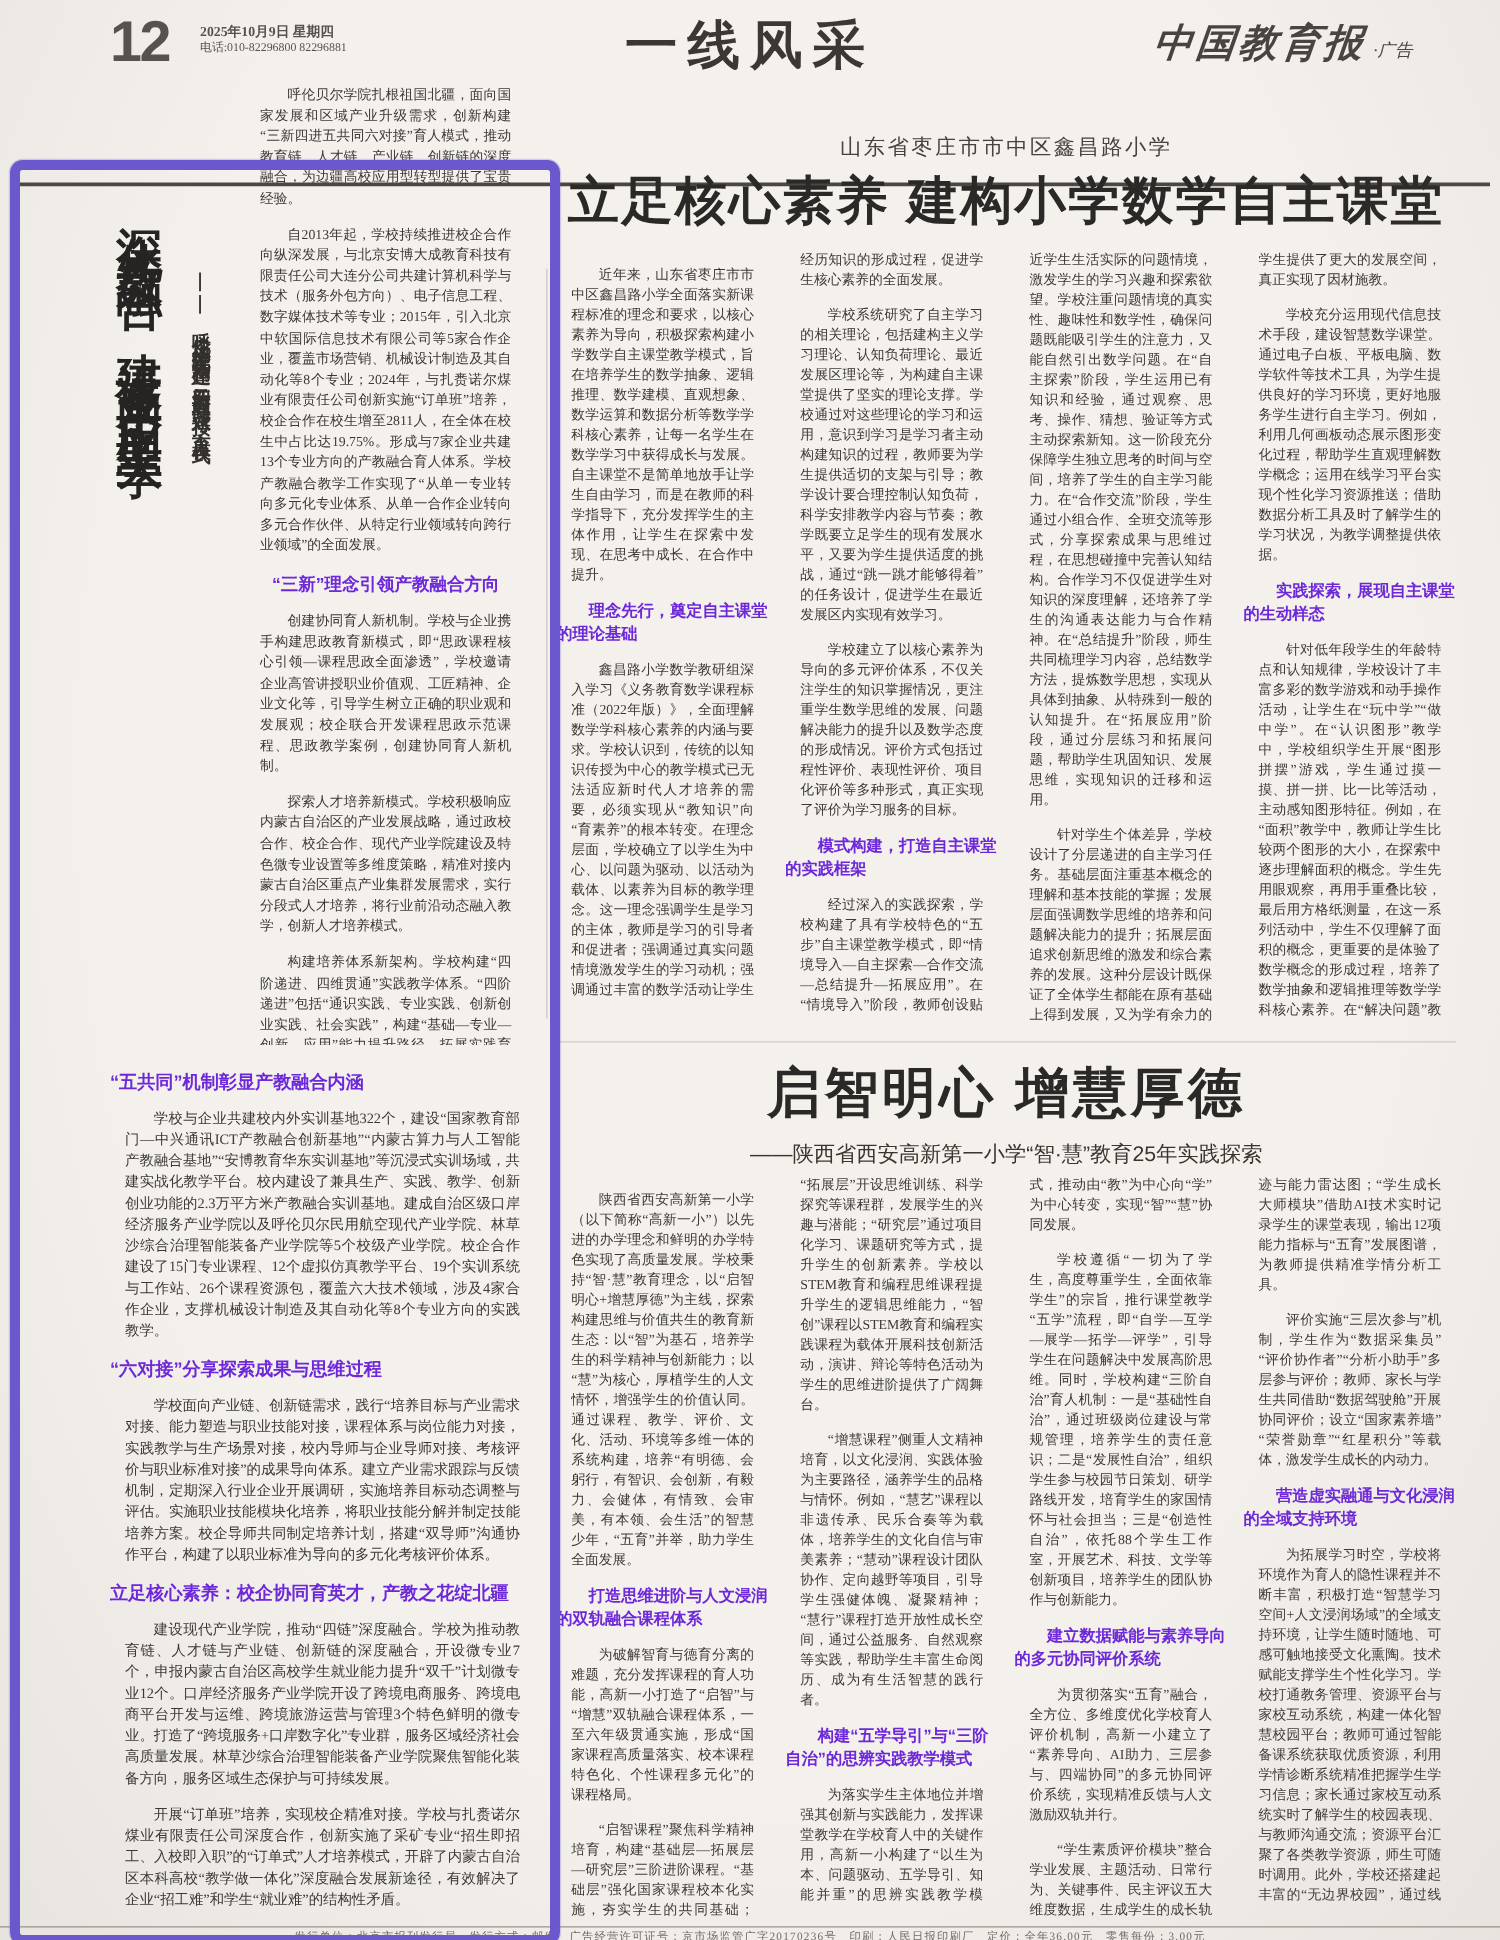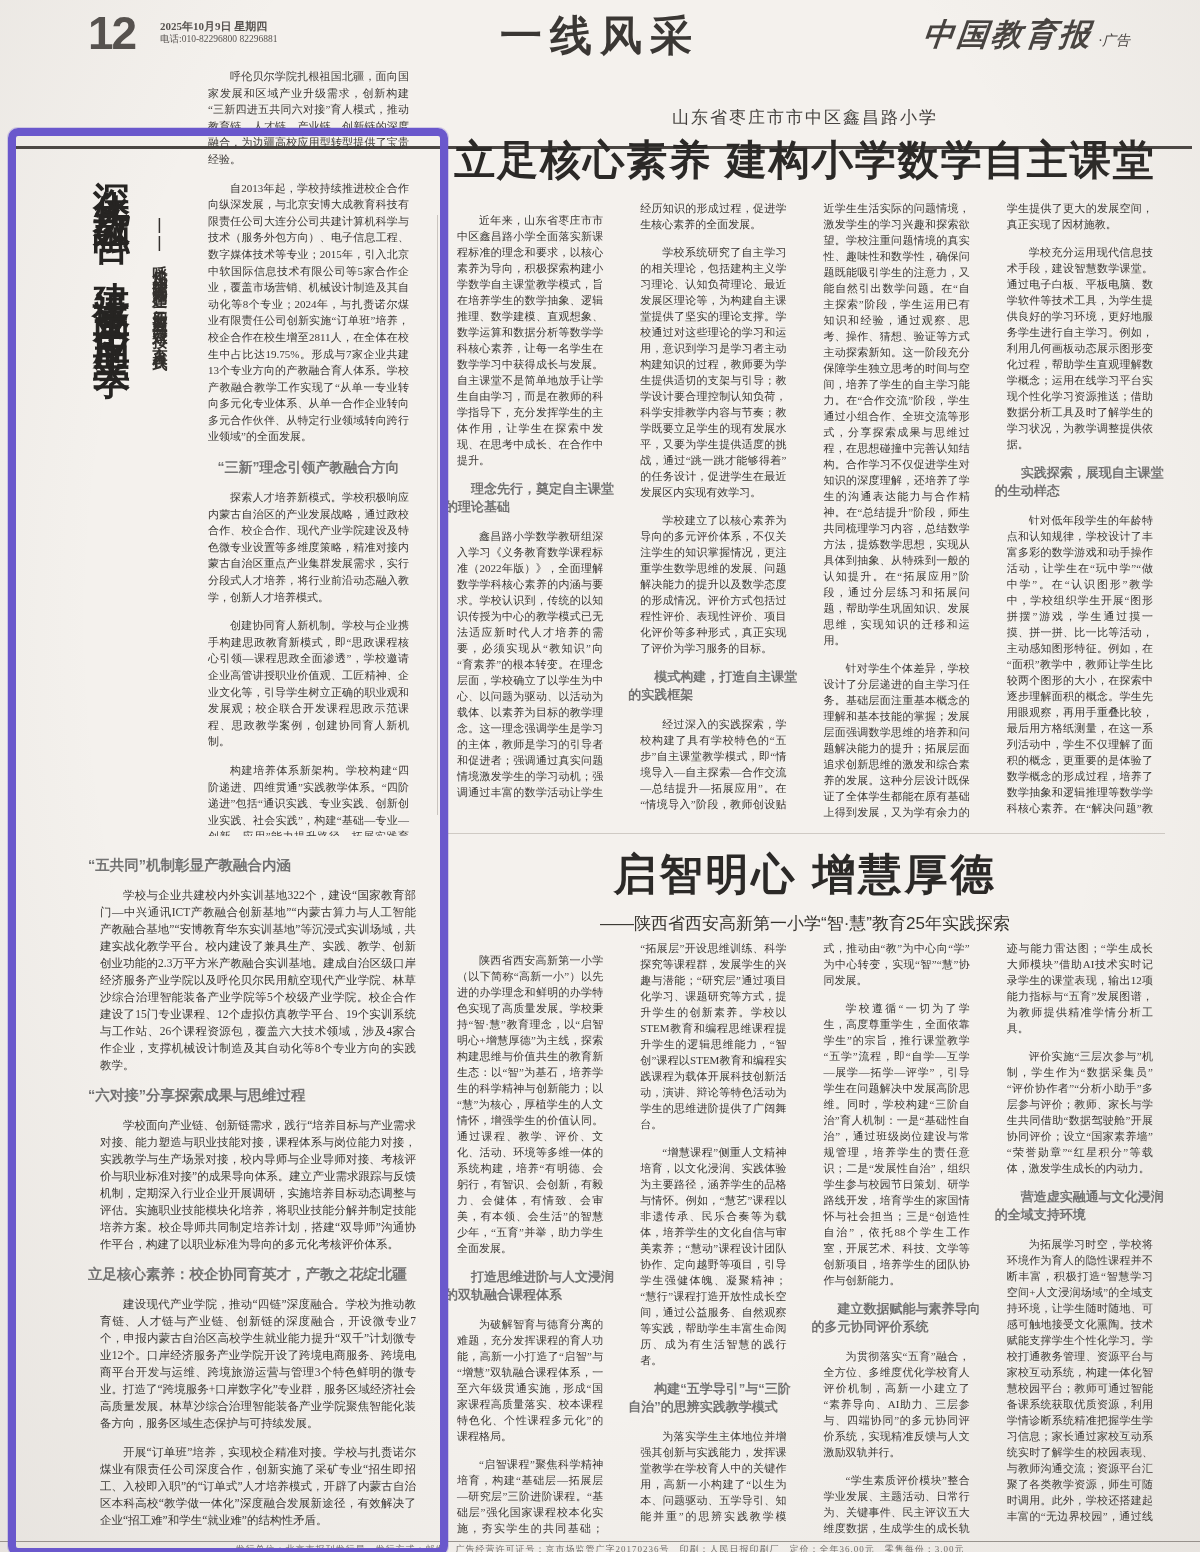--- a/index.html
+++ b/index.html
@@ -60,21 +60,21 @@
     letter-spacing:3px;font-family:"Liberation Sans",sans-serif;}
   .subline2{text-align:center;font-size:17px;color:#38352f;margin-top:8px;
     font-family:"Liberation Sans",sans-serif;}
   .bot-body{position:absolute;left:445px;top:940px;width:720px;height:598px;
     column-count:4;column-gap:13px;overflow:hidden;}
   
   .blk-p{margin:12px;text-indent:2em;text-align:justify;}
   .left-top-col .blk-p{font-size:11px;line-height:16.6px;}
   .left-bot-col .blk-p{font-size:11.5px;line-height:17px;}
   .mid-body .blk-p,.bot-body .blk-p{font-size:11px;line-height:16px;}
-  .blk-h{font-family:"Liberation Sans",sans-serif;font-weight:700;color:#737373;break-inside:avoid;}
+  .blk-h{font-family:"Liberation Sans",sans-serif;font-weight:700;color:#6d28d9;break-inside:avoid;}
   .left-top-col .blk-h{font-size:14px;text-align:center;margin:14px 0 10px;}
   .left-bot-col .blk-h{font-size:14.5px;text-align:left;margin:10px 0 8px;}
   .mid-body .blk-h,.bot-body .blk-h{font-size:13px;line-height:18px;text-indent:2em;
     text-align:left;margin:9px 0 6px;}
 </style>
 </head>
 <body>
 
 <div class="hdr">
   <div class="pagenum">12</div>
@@ -88,22 +88,22 @@
   </div>
 </div>
 <div class="hdr-rule"></div>
 
 <div class="vt-title">深化产教融合　建设高水平应用型大学</div>
 <div class="vt-sub">——呼伦贝尔学院探索构建“三新四进五共同六对接”育人模式</div>
 <div class="left-top-col">
     <p class="blk-p">呼伦贝尔学院扎根祖国北疆，面向国家发展和区域产业升级需求，创新构建“三新四进五共同六对接”育人模式，推动教育链、人才链、产业链、创新链的深度融合，为边疆高校应用型转型提供了宝贵经验。</p>
     <p class="blk-p">自2013年起，学校持续推进校企合作向纵深发展，与北京安博大成教育科技有限责任公司大连分公司共建计算机科学与技术（服务外包方向）、电子信息工程、数字媒体技术等专业；2015年，引入北京中软国际信息技术有限公司等5家合作企业，覆盖市场营销、机械设计制造及其自动化等8个专业；2024年，与扎赉诺尔煤业有限责任公司创新实施“订单班”培养，校企合作在校生增至2811人，在全体在校生中占比达19.75%。形成与7家企业共建13个专业方向的产教融合育人体系。学校产教融合教学工作实现了“从单一专业转向多元化专业体系、从单一合作企业转向多元合作伙伴、从特定行业领域转向跨行业领域”的全面发展。</p>
     <h3 class="blk-h">“三新”理念引领产教融合方向</h3>
+    <p class="blk-p">创建协同育人新机制。学校与企业携手构建思政教育新模式，即“思政课程核心引领—课程思政全面渗透”，学校邀请企业高管讲授职业价值观、工匠精神、企业文化等，引导学生树立正确的职业观和发展观；校企联合开发课程思政示范课程、思政教学案例，创建协同育人新机制。</p>
     <p class="blk-p">探索人才培养新模式。学校积极响应内蒙古自治区的产业发展战略，通过政校合作、校企合作、现代产业学院建设及特色微专业设置等多维度策略，精准对接内蒙古自治区重点产业集群发展需求，实行分段式人才培养，将行业前沿动态融入教学，创新人才培养模式。</p>
-    <p class="blk-p">创建协同育人新机制。学校与企业携手构建思政教育新模式，即“思政课程核心引领—课程思政全面渗透”，学校邀请企业高管讲授职业价值观、工匠精神、企业文化等，引导学生树立正确的职业观和发展观；校企联合开发课程思政示范课程、思政教学案例，创建协同育人新机制。</p>
     <p class="blk-p">构建培养体系新架构。学校构建“四阶递进、四维贯通”实践教学体系。“四阶递进”包括“通识实践、专业实践、创新创业实践、社会实践”，构建“基础—专业—创新—应用”能力提升路径，拓展实践育人空间，促进实践教学发展；“四维贯通”指在顶层设计、过程管理、平台建设和资源配置上系统集成、协同发力，全面提升学生的实践应用能力，培养学生的创新思维。</p>
     <h3 class="blk-h">“四进”奠定自主课堂的理论基础</h3>
     <p class="blk-p">校企双方以“企业导师进课堂、教师研修进企业、实践案例进课堂、学生实践进企业”4个维度为精准突破口和有效抓手，深入开展产教融合教学改革。69项成熟的行业企业真实案例从企业进入课堂，项目式推进“学生实践进企业”。例如，在“移动通信网络优化”项目中，学生在企业导师的带领下进行实际网络环境的优化操作；市场营销专业学生前往北京玖博伟业科技有限公司等知名企业开展实践，数字媒体技术专业学生进入北京华视风行集团有限公司等知名企业进行项目化实训，全方位实现人才培养与企业需求的深度交融。</p>
   </div>
 <div class="left-bot-col">
     <h3 class="blk-h">“五共同”机制彰显产教融合内涵</h3>
     <p class="blk-p">学校与企业共建校内外实训基地322个，建设“国家教育部门—中兴通讯ICT产教融合创新基地”“内蒙古算力与人工智能产教融合基地”“安博教育华东实训基地”等沉浸式实训场域，共建实战化教学平台。校内建设了兼具生产、实践、教学、创新创业功能的2.3万平方米产教融合实训基地。建成自治区级口岸经济服务产业学院以及呼伦贝尔民用航空现代产业学院、林草沙综合治理智能装备产业学院等5个校级产业学院。校企合作建设了15门专业课程、12个虚拟仿真教学平台、19个实训系统与工作站、26个课程资源包，覆盖六大技术领域，涉及4家合作企业，支撑机械设计制造及其自动化等8个专业方向的实践教学。</p>
     <h3 class="blk-h">“六对接”分享探索成果与思维过程</h3>
     <p class="blk-p">学校面向产业链、创新链需求，践行“培养目标与产业需求对接、能力塑造与职业技能对接，课程体系与岗位能力对接，实践教学与生产场景对接，校内导师与企业导师对接、考核评价与职业标准对接”的成果导向体系。建立产业需求跟踪与反馈机制，定期深入行业企业开展调研，实施培养目标动态调整与评估。实施职业技能模块化培养，将职业技能分解并制定技能培养方案。校企导师共同制定培养计划，搭建“双导师”沟通协作平台，构建了以职业标准为导向的多元化考核评价体系。</p>
     <h3 class="blk-h">立足核心素养：校企协同育英才，产教之花绽北疆</h3>

